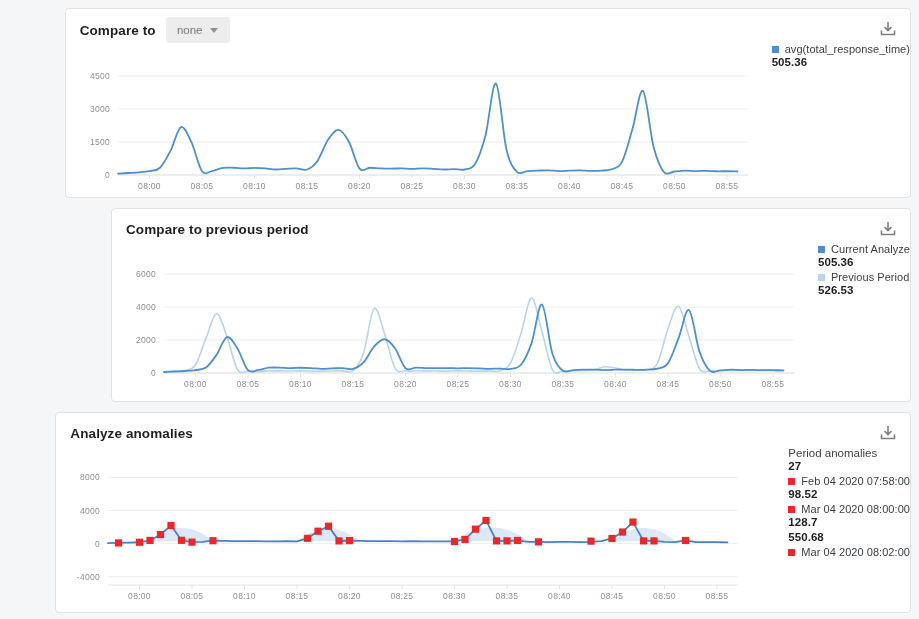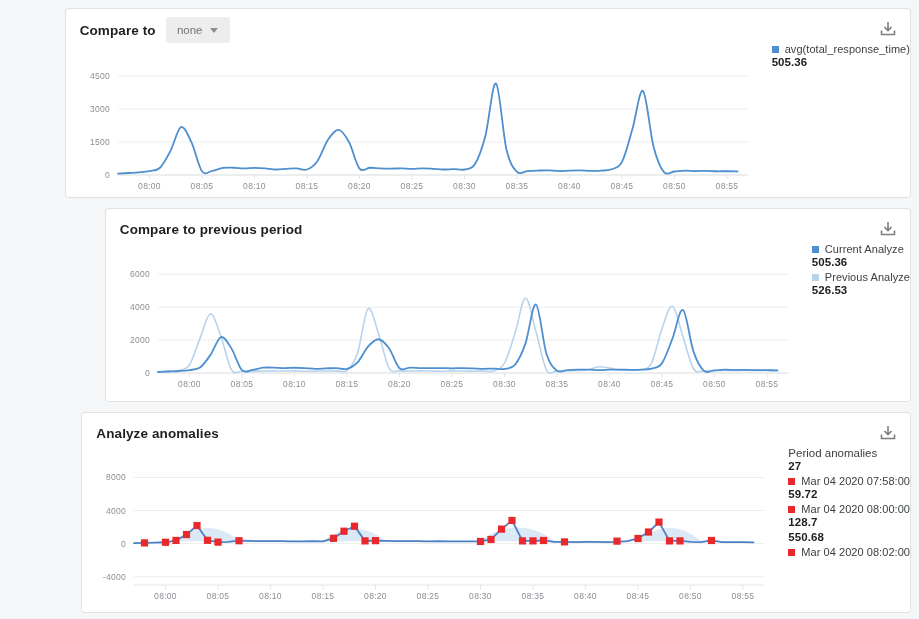--- a/index.html
+++ b/index.html
@@ -23,21 +23,21 @@
     border: 1px solid #dfe1e3;
     border-radius: 4px;
     box-sizing: border-box;
     position: relative;
     display: flex;
     flex-direction: row;
     overflow: hidden;
   }
   .panel-1 { height: 190px; }
   .panel-2 { height: 194px; }
-  .panel-3 { height: 201px; }
+  .panel-3 { height: 201px; gap: 26px; }
 
   .panel-left {
     flex: 0 0 692px;
     position: relative;
     box-sizing: border-box;
   }
   .panel-right {
     flex: 1 1 auto;
     position: relative;
     box-sizing: border-box;
@@ -240,21 +240,21 @@
         <path d="M3.5 11.5 L3.5 15.5 L16.5 15.5 L16.5 11.5" fill="none" stroke="#4a4d50" stroke-width="1.6"></path>
       </svg>
       <div class="legend-block">
         <div class="legend-item">
           <span class="legend-swatch" style="background:#4e8fd0"></span>
           <span class="legend-label">Current Analyze</span>
         </div>
         <div class="legend-value">505.36</div>
         <div class="legend-item">
           <span class="legend-swatch" style="background:#b8d3ee"></span>
-          <span class="legend-label">Previous Analyze</span>
+          <span class="legend-label">Previous Period</span>
         </div>
         <div class="legend-value">526.53</div>
       </div>
     </div>
   </div>
 
   <div class="panel panel-3">
     <div class="panel-left">
       <div class="panel-title">Analyze anomalies</div>
       <svg id="chart3" class="chart-area" width="692" height="152" style="top:42px;left:0">
@@ -329,23 +329,23 @@
     <div class="panel-right">
       <svg class="download-icon" viewBox="0 0 20 20">
         <path d="M10 3 L10 11 M6.5 8 L10 11.6 L13.5 8" fill="none" stroke="#4a4d50" stroke-width="1.6"></path>
         <path d="M3.5 11.5 L3.5 15.5 L16.5 15.5 L16.5 11.5" fill="none" stroke="#4a4d50" stroke-width="1.6"></path>
       </svg>
       <div class="legend-block">
         <div class="legend-head">Period anomalies</div>
         <div class="legend-value">27</div>
         <div class="legend-item">
           <span class="legend-swatch" style="background:#e8282b"></span>
-          <span class="legend-label">Mar 04 2020 07:58:00</span>
-        </div>
-        <div class="legend-value">59.72</div>
+          <span class="legend-label">Feb 04 2020 07:58:00</span>
+        </div>
+        <div class="legend-value">98.52</div>
         <div class="legend-item">
           <span class="legend-swatch" style="background:#e8282b"></span>
           <span class="legend-label">Mar 04 2020 08:00:00</span>
         </div>
         <div class="legend-value">128.7</div>
         <div class="legend-value">550.68</div>
         <div class="legend-item">
           <span class="legend-swatch" style="background:#e8282b"></span>
           <span class="legend-label">Mar 04 2020 08:02:00</span>
         </div>

